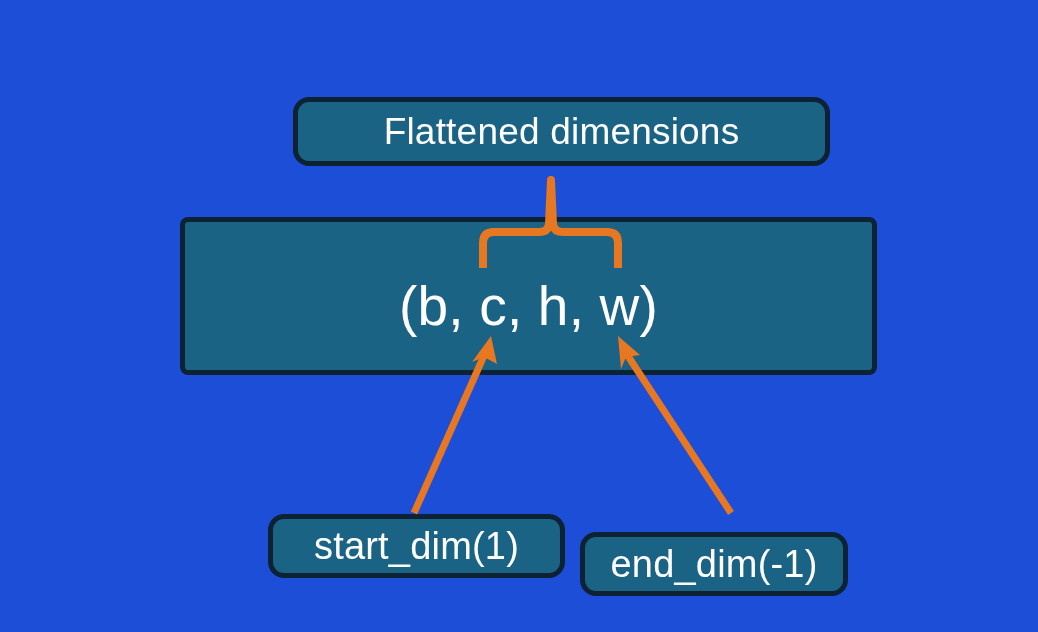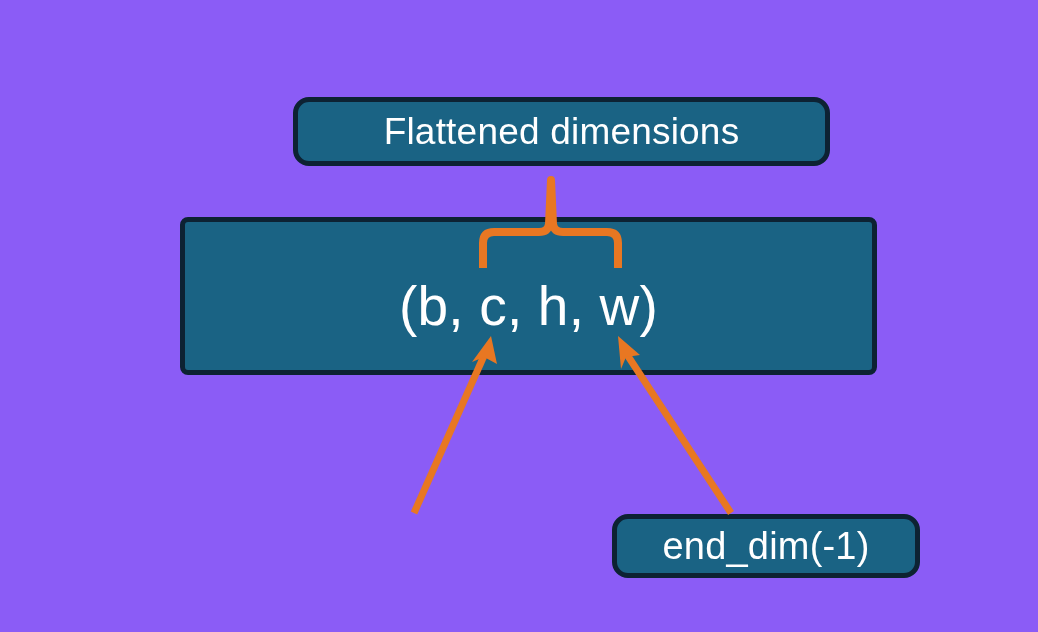--- a/index.html
+++ b/index.html
@@ -7,21 +7,21 @@
     padding: 0;
     background: #ffffff;
   }
   body {
     font-family: "Liberation Sans", sans-serif;
   }
   #canvas {
     position: relative;
     width: 1038px;
     height: 632px;
-    background: #8b5cf6;
+    background: #1d4ed8;
     overflow: hidden;
   }
 
   
   .node {
     position: absolute;
     box-sizing: border-box;
     background: #1a6384;
     border: 5px solid #0d2233;
     border-radius: 18px;
@@ -63,26 +63,25 @@
     left: 268px;
     top: 514px;
     width: 297px;
     height: 64px;
     border-radius: 16px;
     font-size: 38px;
   }
 
   #node-end {
     left: 580px;
-    top: 514px;
-    width: 308px;
+    top: 532px;
+    width: 268px;
     height: 64px;
     border-radius: 16px;
     font-size: 38px;
-    margin-left: 32px;
   }
 
   
   #connectors {
     position: absolute;
     left: 0;
     top: 0;
     width: 1038px;
     height: 632px;
     pointer-events: none;
@@ -112,20 +111,23 @@
 <div id="canvas">
 
   <div class="node" id="node-flattened">
     <span class="label">Flattened dimensions</span>
   </div>
 
   <div class="node" id="node-shape">
     <span class="label">(b, c, h, w)</span>
   </div>
 
+  <div class="node" id="node-start">
+    <span class="label">start_dim(1)</span>
+  </div>
 
   <div class="node" id="node-end">
     <span class="label">end_dim(-1)</span>
   </div>
 
   <svg id="connectors" viewBox="0 0 1038 632">
 
     <path class="conn-brace" d="M 483 268
              L 483 243
              Q 483 232 494 232

